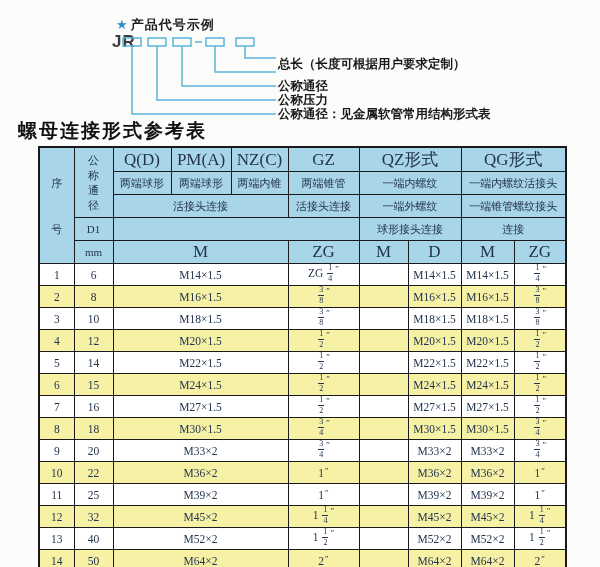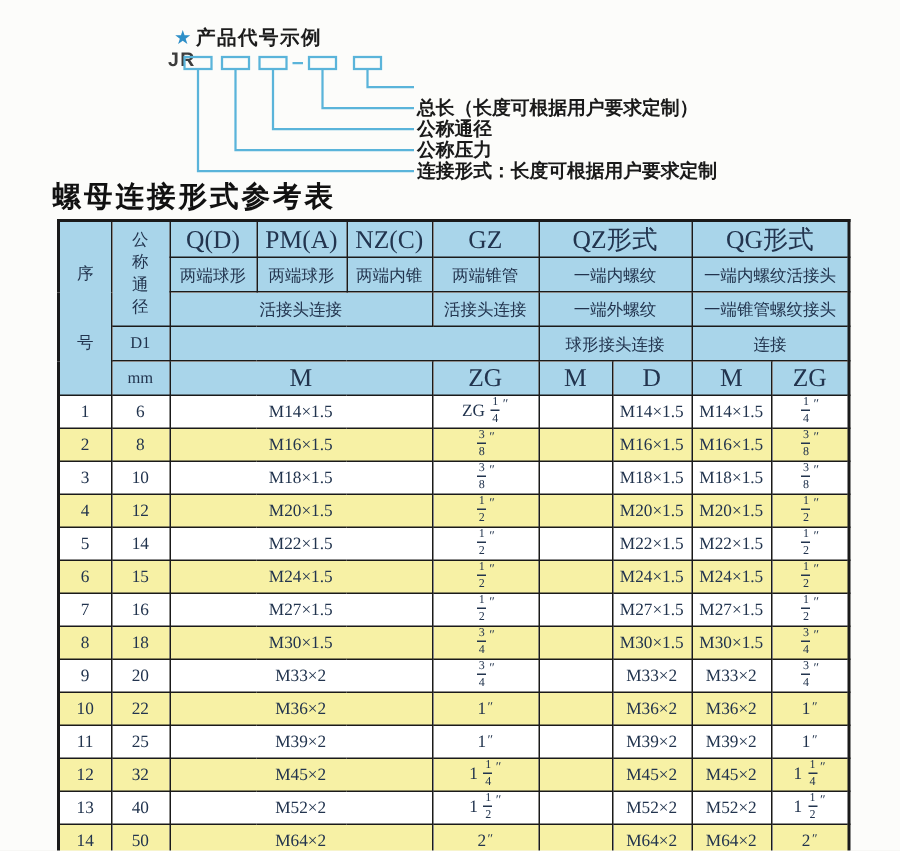--- a/index.html
+++ b/index.html
@@ -7,26 +7,26 @@
     --table-border:#1a1a1a; --table-text:#22344e; --diagram-line:#5ab4da;
     --star-color:#2e8fc8; --title-text:#111111; --label-text:#1a1a1a; --page-bg:#fcfcfa;
   }
   html,body{margin:0;padding:0;}
   body{font-family:"Liberation Sans","DejaVu Sans",sans-serif;background:#e8e8e8;}
   .page{position:relative;width:600px;height:567px;background:var(--page-bg);overflow:hidden;}
 
   
   .pc-heading{position:absolute;left:116px;top:16px;font-size:13px;font-weight:bold;color:#1c1c1c;letter-spacing:1px;}
   .pc-heading .star{color:var(--star-color);margin-right:2px;font-weight:normal;}
-  .jr{position:absolute;left:112px;top:32px;font-size:13px;font-weight:bold;color:#3c3c3c;letter-spacing:1px;}
+  .jr{position:absolute;left:112px;top:32px;font-size:17px;font-weight:bold;color:#3c3c3c;letter-spacing:1px;}
   .diagram-svg{position:absolute;left:0;top:0;}
   .dlabel{position:absolute;left:278px;height:14px;line-height:14px;font-size:12.5px;font-weight:bold;color:var(--label-text);white-space:nowrap;}
 
   
-  .table-title{position:absolute;left:35px;top:118px;margin:0;font-family:Liberation Mono, monospace;
+  .table-title{position:absolute;left:18px;top:118px;margin:0;font-family:Liberation Mono, monospace;
     font-size:19px;font-weight:bold;color:var(--title-text);letter-spacing:2px;}
 
   
   .ref-table{position:absolute;left:38px;top:146px;width:527px;border-collapse:collapse;table-layout:fixed;
     font-family:"Liberation Serif","DejaVu Serif",serif;color:var(--table-text);border:2px solid var(--table-border);}
   .ref-table th,.ref-table td{border:1px solid var(--table-border);padding:0;text-align:center;vertical-align:middle;}
   .ref-table thead th{background:var(--header-bg);font-size:11px;font-weight:normal;height:22px;overflow:hidden;}
   .ref-table thead th.code{font-size:17px;}
   .ref-table tbody td{background:var(--row-bg);font-size:11.5px;height:21px;white-space:nowrap;overflow:hidden;}
   .ref-table tbody tr.alt td{background:var(--row-alt-bg);}
@@ -57,24 +57,24 @@
       <rect x="206" y="38" width="18" height="8"></rect>
       <rect x="236" y="38" width="18" height="8"></rect>
       <polyline points="245,46 245,58 276,58"></polyline>
       <polyline points="215,46 215,72 276,72"></polyline>
       <polyline points="182,46 182,86 276,86"></polyline>
       <polyline points="157,46 157,100 276,100"></polyline>
       <polyline points="132,46 132,114 276,114"></polyline>
     </g>
   </svg>
 
-  <div class="dlabel" style="top:65px">总长（长度可根据用户要求定制）</div>
+  <div class="dlabel" style="top:57px">总长（长度可根据用户要求定制）</div>
   <div class="dlabel" style="top:79px">公称通径</div>
   <div class="dlabel" style="top:93px">公称压力</div>
-  <div class="dlabel" style="top:107px">连接形式：长度可根据用户要求定制</div>
+  <div class="dlabel" style="top:107px">公称通径：见金属软管常用结构形式表</div>
 
   <h2 class="table-title">螺母连接形式参考表</h2>
 
   <table class="ref-table">
     <colgroup>
       <col style="width:35px">
         <col style="width:39px">
         <col style="width:58px">
         <col style="width:60px">
       <col style="width:57px">

